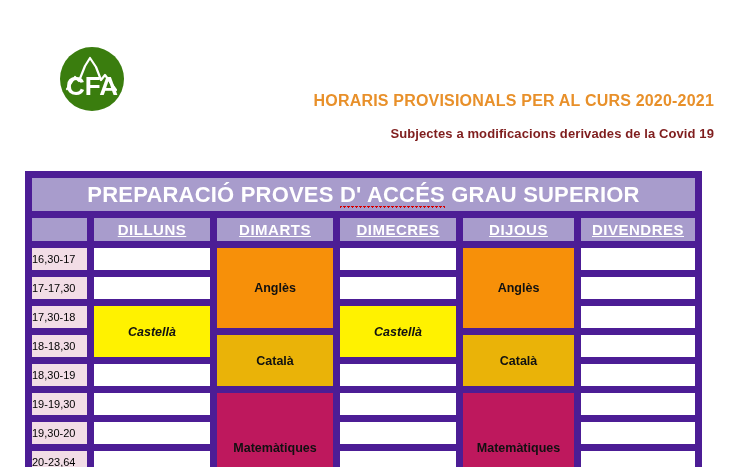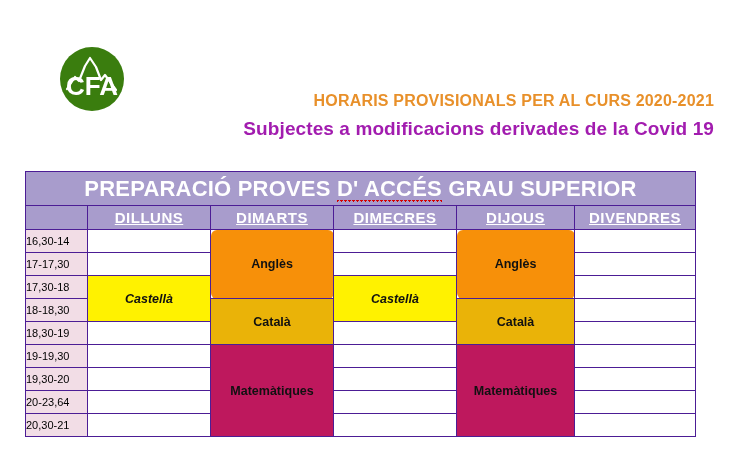--- a/index.html
+++ b/index.html
@@ -41,39 +41,39 @@
   }
   .main-title {
     font-size: 16px;
     font-weight: bold;
     color: #e8902a;
     letter-spacing: 0.2px;
     line-height: 1.15;
     white-space: nowrap;
   }
   .sub-title {
-    font-size: 19px;
-    font-weight: bold;
-    color: #a21caf;
-    margin-top: 8px;
+    font-size: 13px;
+    font-weight: bold;
+    color: #7f1d1d;
+    margin-top: 16px;
     letter-spacing: 0.1px;
     white-space: nowrap;
   }
 
   
   .timetable {
     position: absolute;
     left: 25px;
     top: 171px;
     width: 670px;
     border-collapse: collapse;
     table-layout: fixed;
   }
   .timetable td, .timetable th {
-    border: 1px solid #4c1d95;
+    border: 7px solid #4c1d95;
     padding: 0;
     margin: 0;
   }
 
   .banner-cell {
     background: #a89ccc;
     height: 33px;
     text-align: center;
     vertical-align: middle;
   }
@@ -183,21 +183,21 @@
     <tr>
       <td class="day-head corner-head"></td>
       <td class="day-head">DILLUNS</td>
       <td class="day-head">DIMARTS</td>
       <td class="day-head">DIMECRES</td>
       <td class="day-head">DIJOUS</td>
       <td class="day-head">DIVENDRES</td>
     </tr>
 
     <tr>
-      <td class="time-cell">16,30-14</td>
+      <td class="time-cell">16,30-17</td>
       <td class="slot"></td>
       <td class="slot subject subj-angles" rowspan="3">Anglès</td>
       <td class="slot"></td>
       <td class="slot subject subj-angles" rowspan="3">Anglès</td>
       <td class="slot"></td>
     </tr>
 
     <tr>
       <td class="time-cell">17-17,30</td>
       <td class="slot"></td>

